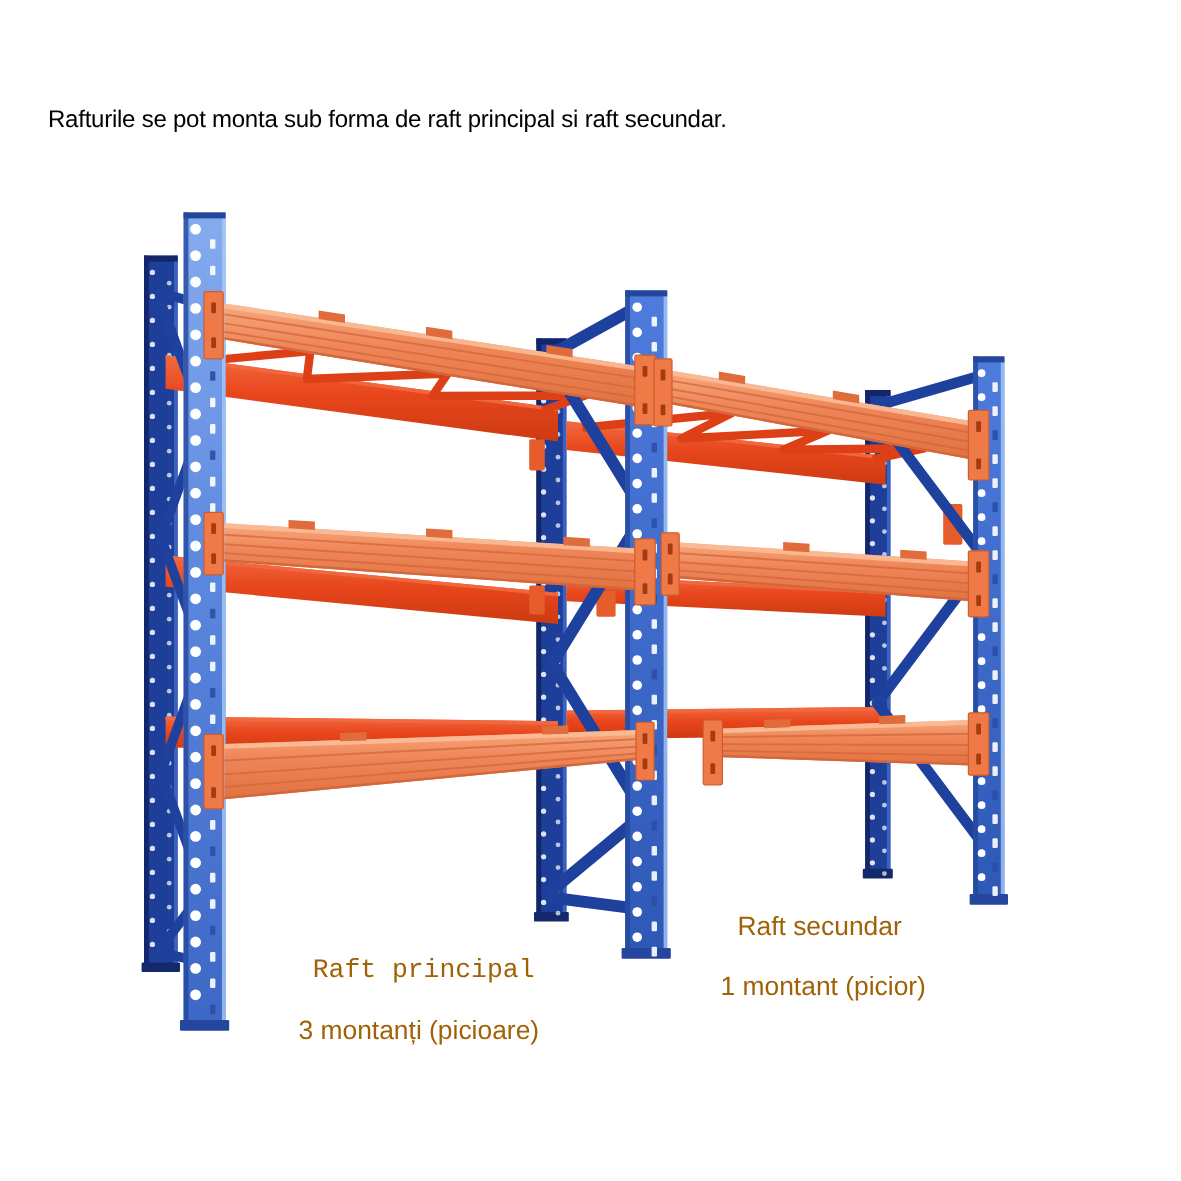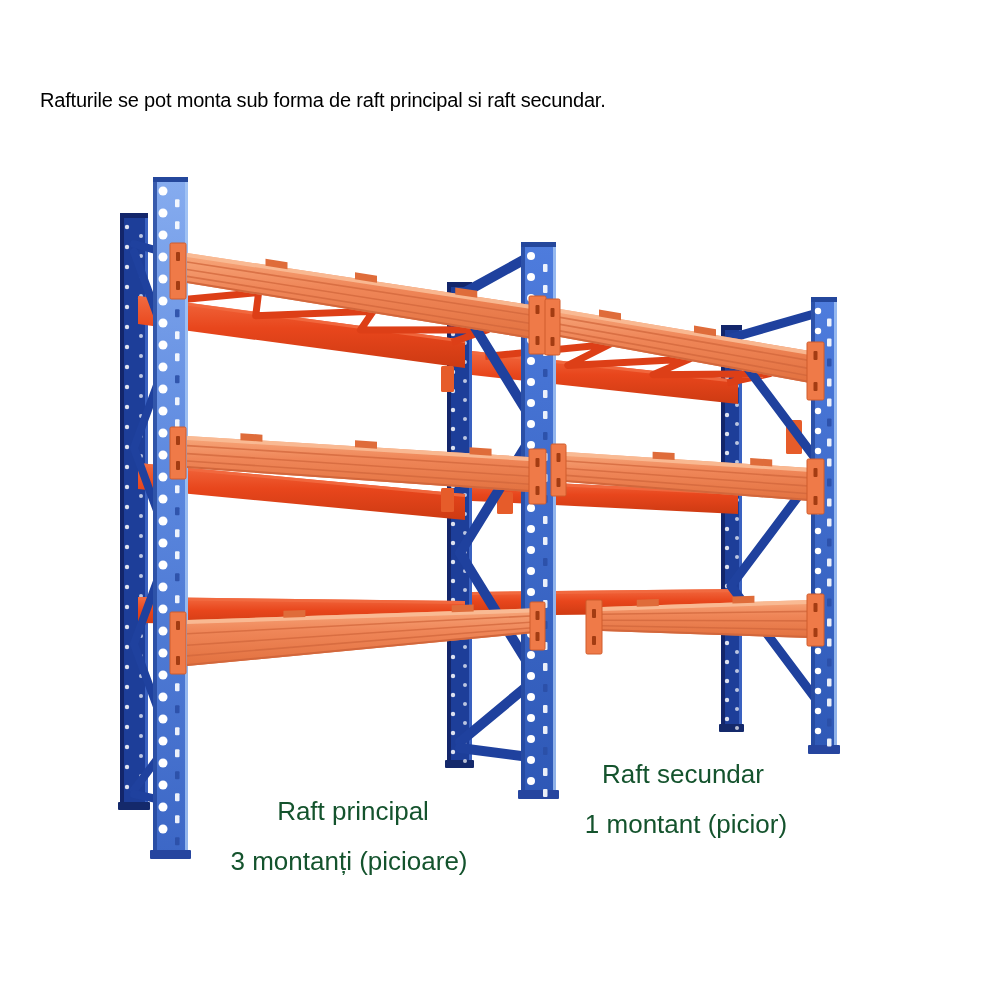--- a/index.html
+++ b/index.html
@@ -16,25 +16,25 @@
     color:#000;
     font-size:20px;
     letter-spacing:-0.2px;
     line-height:33px;
     white-space:nowrap;
   }
   .rack-svg{position:absolute;left:0;top:0;}
   .caption{
     position:absolute;
     transform:translateX(-50%);
-    color:#14532d;
-    font-size:26px;
+    color:#a16207;
+    font-size:22px;
     white-space:nowrap;
   }
-  .cap-principal-title{left:353px;top:796px;}
+  .cap-principal-title{left:353px;top:796px;font-family:Liberation Mono, monospace;}
   .cap-principal-sub{left:349px;top:846px;}
   .cap-secundar-title{left:683px;top:759px;}
   .cap-secundar-sub{left:686px;top:809px;}
 </style>
 </head>
 <body>
 
 <div class="stage">
 
   <svg id="rack-svg" class="rack-svg" width="984" height="984" viewBox="0 0 984 984">

